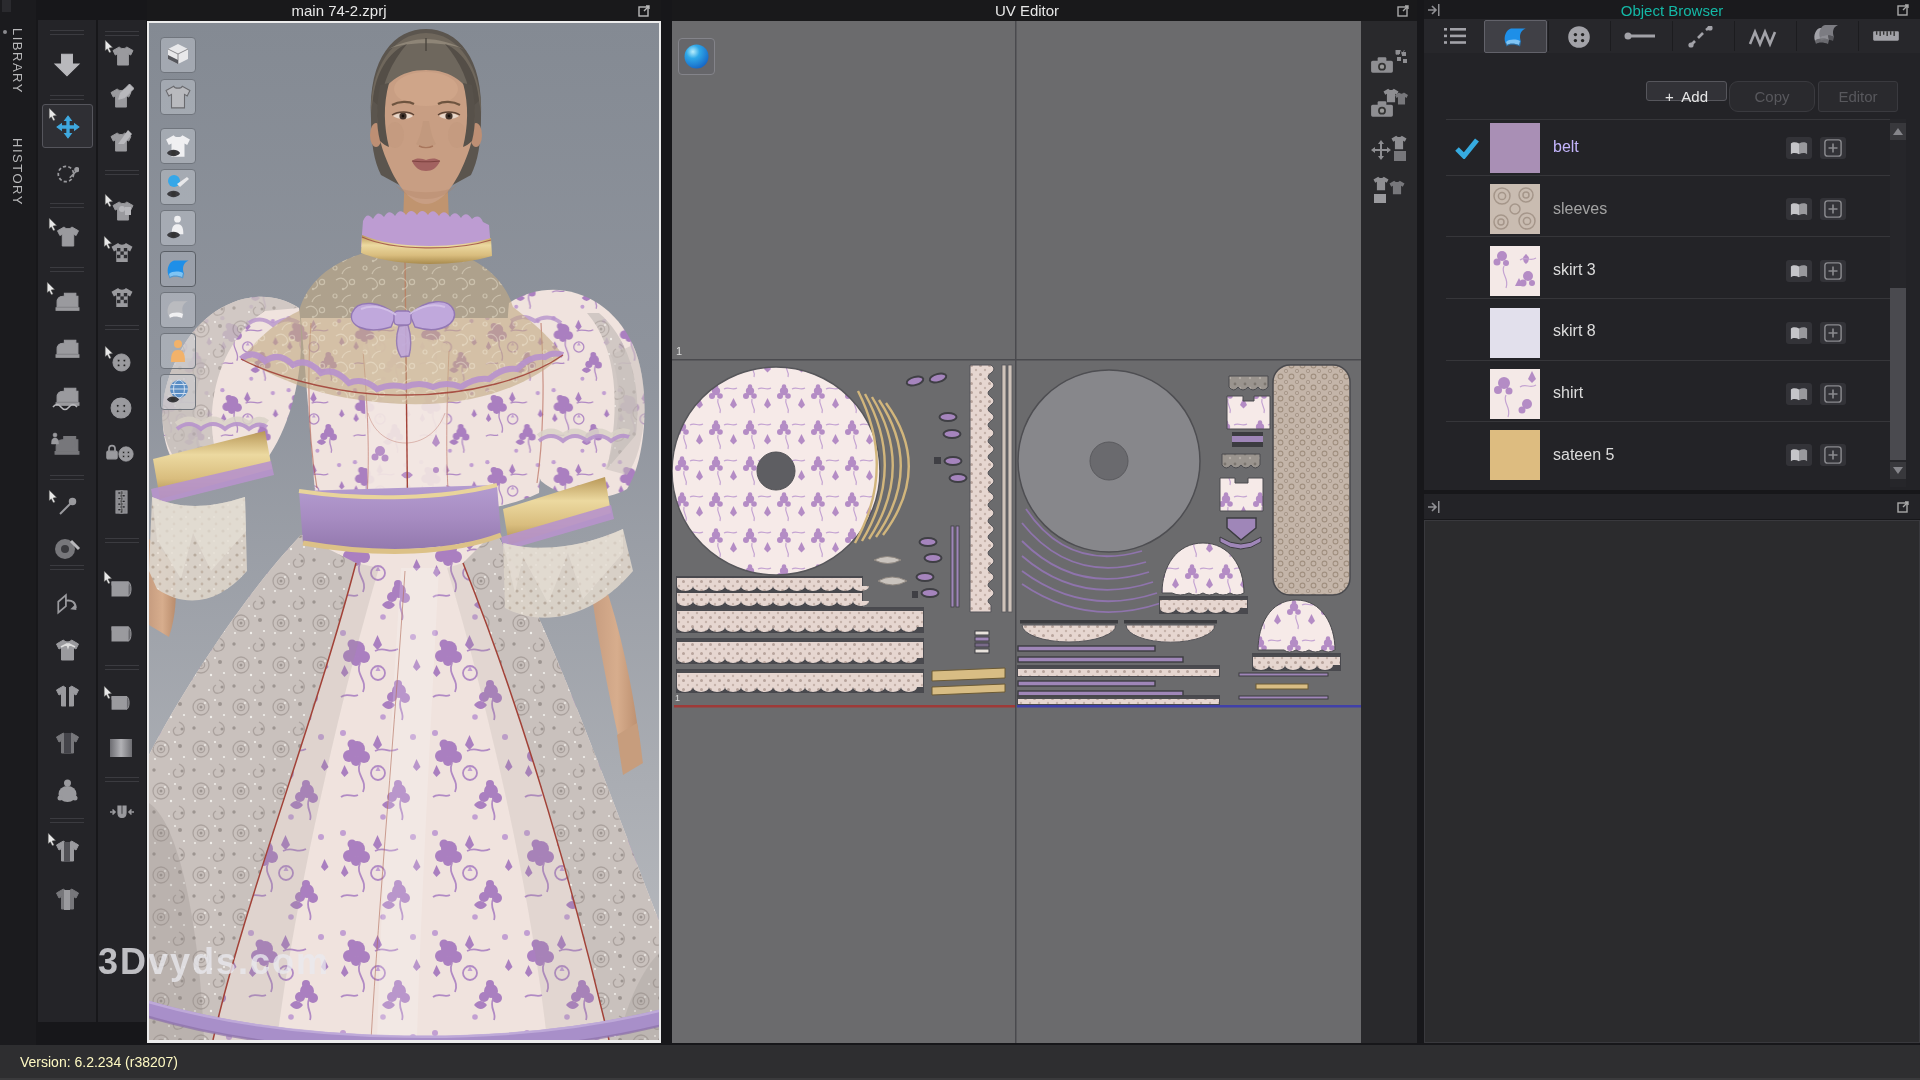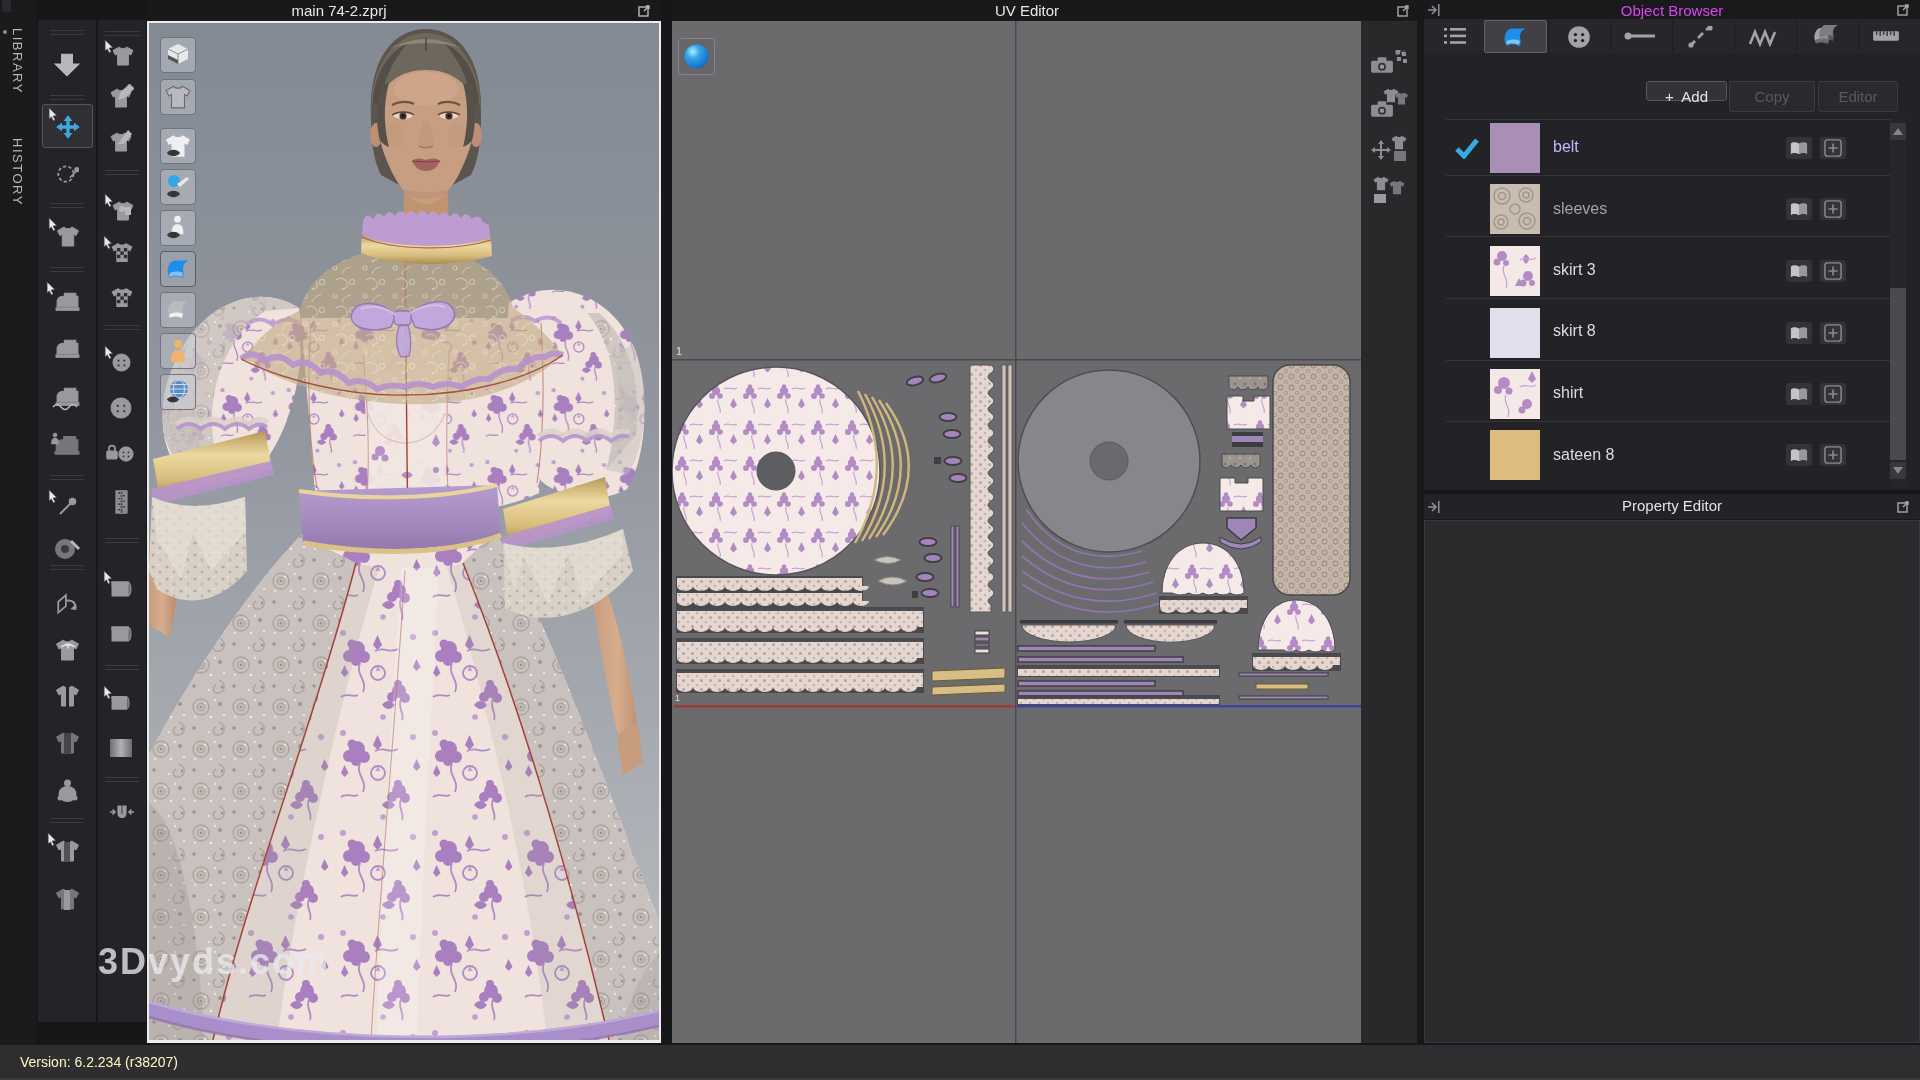--- a/index.html
+++ b/index.html
@@ -803,21 +803,21 @@
       <rect x="24" y="18" width="12" height="10" fill="#77777b"></rect>
     </svg>
     <svg class="abs" style="left:698px;top:174px" width="40" height="32">
       <use href="#g-shirt" x="2" y="2" width="18" height="15" fill="#8e8e92"></use>
       <use href="#g-shirt" x="18" y="6" width="18" height="15" fill="#77777b"></use>
       <rect x="4" y="20" width="12" height="9" fill="#9a9a9e"></rect>
     </svg>
   </div>
 <div class="abs" style="left:1424px;top:0;width:496px;height:490px;background:#232327">
 <div class="abs" style="left:0;top:0;width:496px;height:19px;background:#1a1a1d"></div>
-<div class="abs" style="left:188px;top:1px;width:120px;height:18px;color:#d946ef;font-size:15px;text-align:center;line-height:19px">Object Browser</div>
+<div class="abs" style="left:188px;top:1px;width:120px;height:18px;color:#14b8a6;font-size:15px;text-align:center;line-height:19px">Object Browser</div>
 <svg class="abs" style="left:3px;top:4px" width="14" height="12">
       <path d="M1 6h7M5 2l4 4-4 4" stroke="#909094" stroke-width="1.6" fill="none"></path>
       <rect x="11" y="0" width="1.5" height="12" fill="#909094"></rect>
     </svg>
 <svg class="abs" style="left:473px;top:3px" width="13" height="13">
       <rect x="1" y="3" width="9" height="9" fill="none" stroke="#a9a9a9" stroke-width="1.4"></rect>
       <path d="M6 7 L11 2 M8 2h3v3" stroke="#a9a9a9" stroke-width="1.4" fill="none"></path>
     </svg>
 <div class="abs" style="left:0;top:19px;width:496px;height:34px;background:#27272b"></div>
 <div class="abs" style="left:62px;top:21px;width:1px;height:30px;background:#1c1c1f"></div>
@@ -855,21 +855,21 @@
       <path d="M2 18 L7 6 L12 18 L17 6 L22 18 L27 6" stroke="#a2a2a8" stroke-width="2.6" fill="none"></path>
     </svg>
     <svg class="abs" style="left:388px;top:25px" width="26" height="24">
       <use href="#g-fab" x="0" y="0" width="24" height="22" fill="#a2a2a8"></use>
       <use href="#g-fab" x="5" y="-3" width="24" height="22" fill="#7c7c82"></use>
     </svg>
     <svg class="abs" style="left:448px;top:28px" width="28" height="16">
       <use href="#g-ruler" fill="#a2a2a8"></use>
     </svg>
     <div class="abs" style="left:222px;top:81px;width:81px;height:20px;background:#323237;border:1px solid #56565c;border-radius:3px;color:#e6e6e6;font-size:15px;text-align:center;line-height:29px">+&nbsp; Add</div>
-<div class="abs" style="left:305px;top:81px;width:86px;height:31px;background:#2a2a2e;border:1px solid #3a3a3f;border-radius:3px;color:#58585d;font-size:15px;text-align:center;line-height:29px">Copy</div>
+<div class="abs" style="left:305px;top:81px;width:86px;height:31px;background:#2a2a2e;border:1px solid #3a3a3f;border-radius:9px;color:#58585d;font-size:15px;text-align:center;line-height:29px">Copy</div>
 <div class="abs" style="left:394px;top:81px;width:80px;height:31px;background:#2a2a2e;border:1px solid #3a3a3f;border-radius:3px;color:#58585d;font-size:15px;text-align:center;line-height:29px">Editor</div>
 <div class="abs" style="left:22px;top:119px;width:452px;height:1px;background:#36363a"></div>
 <svg class="abs" style="left:31px;top:137.0px" width="24" height="22">
       <path d="M2 12 L9 19 L22 3" stroke="#36abe0" stroke-width="5" fill="none"></path>
     </svg>
     <svg class="abs" style="left:66px;top:123px" width="50" height="50">
       <rect width="50" height="50" fill="#a98fb5"></rect>
     </svg>
     <div class="abs" style="left:129px;top:138px;color:#c4b5fd;font-size:16px">belt</div>
     <div class="abs" style="left:362px;top:137px;width:26px;height:22px;background:#333338;border-radius:3px"></div>
@@ -966,21 +966,21 @@
       <use href="#g-book" fill="#c5c5c9"></use>
     </svg>
     <div class="abs" style="left:396px;top:383px;width:26px;height:22px;background:#333338;border-radius:3px"></div>
     <svg class="abs" style="left:400px;top:385px" width="18" height="18">
       <use href="#g-plusbox" fill="none" stroke="#8a8a8e"></use>
     </svg>
     <div class="abs" style="left:22px;top:421px;width:452px;height:1px;background:#36363a"></div>
     <svg class="abs" style="left:66px;top:430px" width="50" height="50">
       <rect width="50" height="50" fill="#ddbc80"></rect>
     </svg>
-    <div class="abs" style="left:129px;top:446px;color:#dcdcdc;font-size:16px">sateen 8</div>
+    <div class="abs" style="left:129px;top:446px;color:#dcdcdc;font-size:16px">sateen 5</div>
     <div class="abs" style="left:362px;top:444px;width:26px;height:22px;background:#333338;border-radius:3px"></div>
     <svg class="abs" style="left:365px;top:446px" width="20" height="18">
       <use href="#g-book" fill="#c5c5c9"></use>
     </svg>
     <div class="abs" style="left:396px;top:444px;width:26px;height:22px;background:#333338;border-radius:3px"></div>
     <svg class="abs" style="left:400px;top:446px" width="18" height="18">
       <use href="#g-plusbox" fill="none" stroke="#8a8a8e"></use>
     </svg>
     <div class="abs" style="left:466px;top:119px;width:16px;height:368px;background:#26262a"></div>
 <div class="abs" style="left:466px;top:123px;width:16px;height:17px;background:#38383c"></div>
@@ -988,21 +988,20 @@
       <path d="M5 0 L10 7 L0 7Z" fill="#85858a"></path>
     </svg>
 <div class="abs" style="left:466px;top:288px;width:16px;height:172px;background:#4a4a4f"></div>
 <div class="abs" style="left:466px;top:462px;width:16px;height:17px;background:#38383c"></div>
 <svg class="abs" style="left:469px;top:467px" width="10" height="7">
       <path d="M5 7 L10 0 L0 0Z" fill="#85858a"></path>
     </svg>
 </div>
 
 <div class="abs" style="left:1424px;top:494px;width:496px;height:25px;background:#232327">
- <div class="abs" style="left:0;width:496px;top:3px;color:#e3e3e5;font-size:15px;text-align:center">Property Editor</div>
  <svg class="abs" style="left:3px;top:7px" width="14" height="12">
       <path d="M1 6h7M5 2l4 4-4 4" stroke="#909094" stroke-width="1.6" fill="none"></path>
       <rect x="11" y="0" width="1.5" height="12" fill="#909094"></rect>
     </svg>
  <svg class="abs" style="left:473px;top:6px" width="13" height="13">
       <rect x="1" y="3" width="9" height="9" fill="none" stroke="#a9a9a9" stroke-width="1.4"></rect>
       <path d="M6 7 L11 2 M8 2h3v3" stroke="#a9a9a9" stroke-width="1.4" fill="none"></path>
     </svg>
 </div>
 <div class="abs" style="left:1424px;top:520px;width:496px;height:523px;background:#2b2b2d;border:1px solid #39393d"></div>

